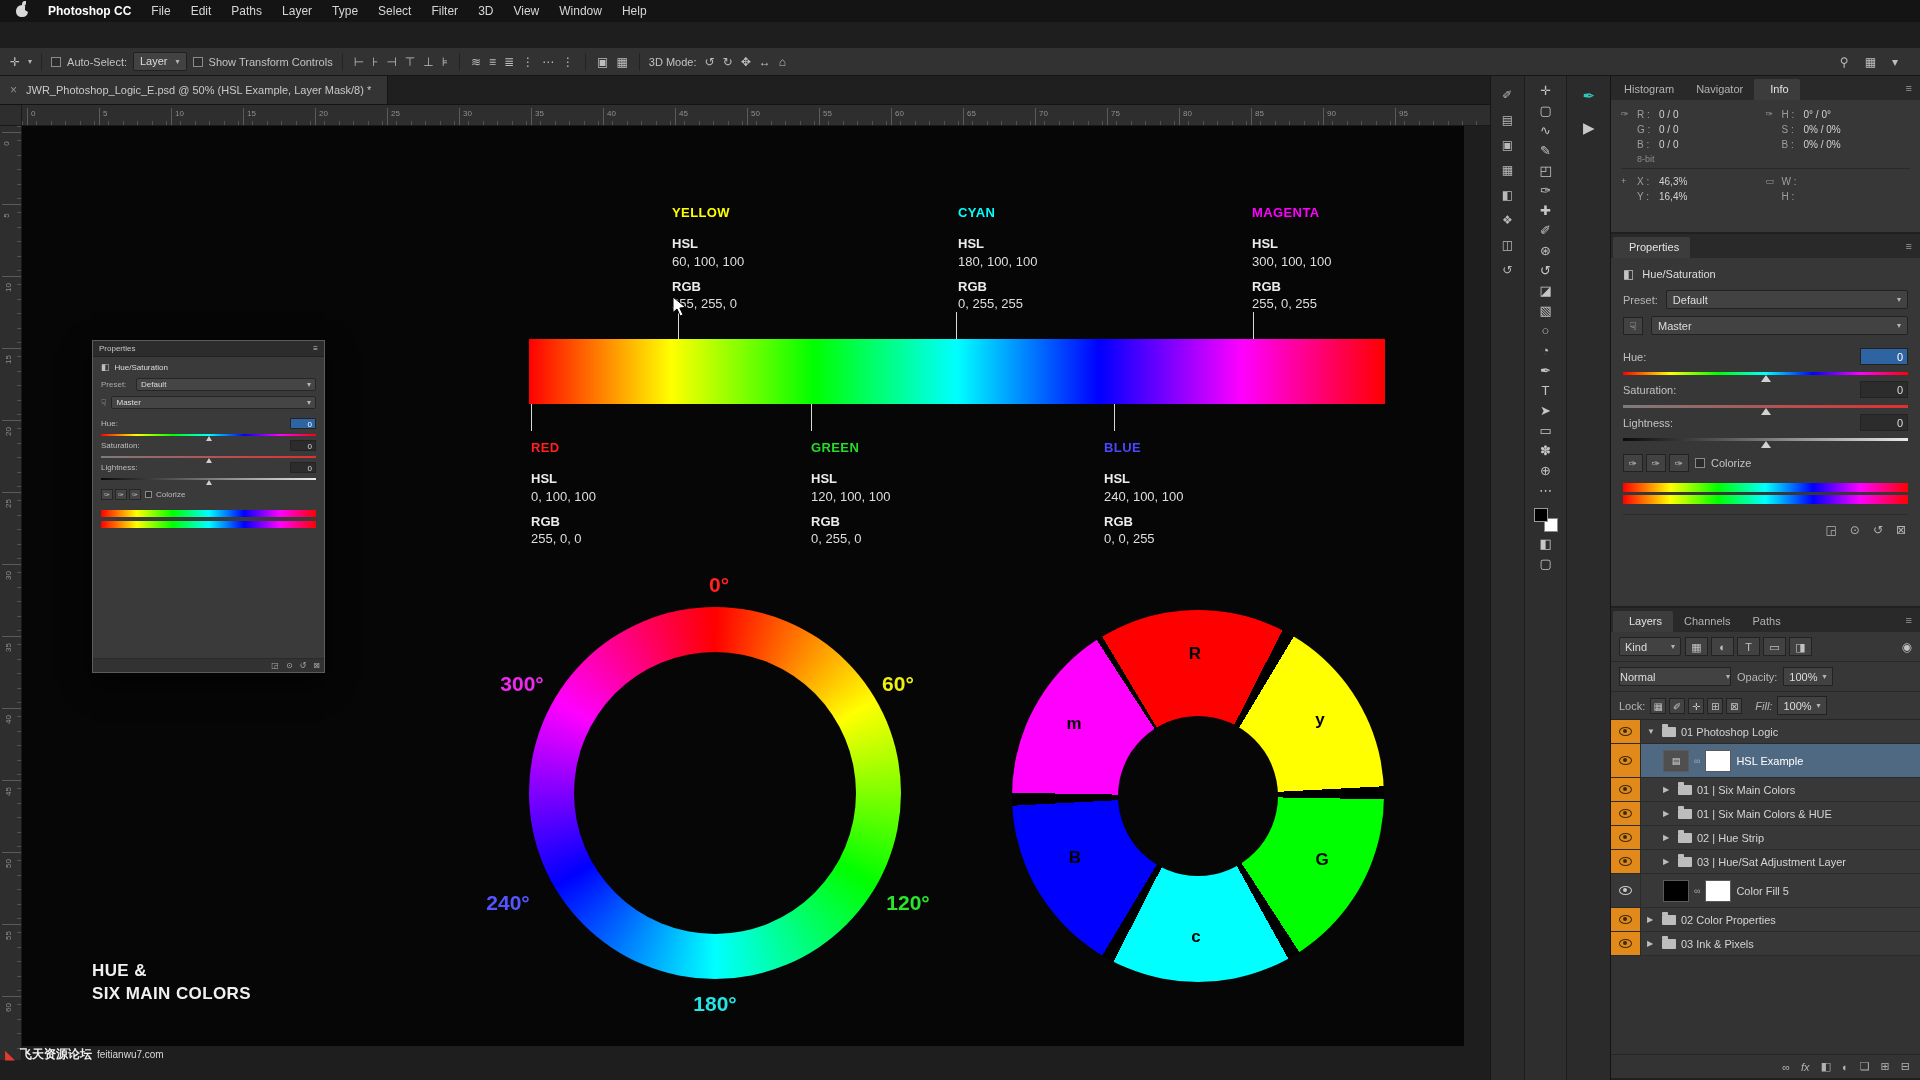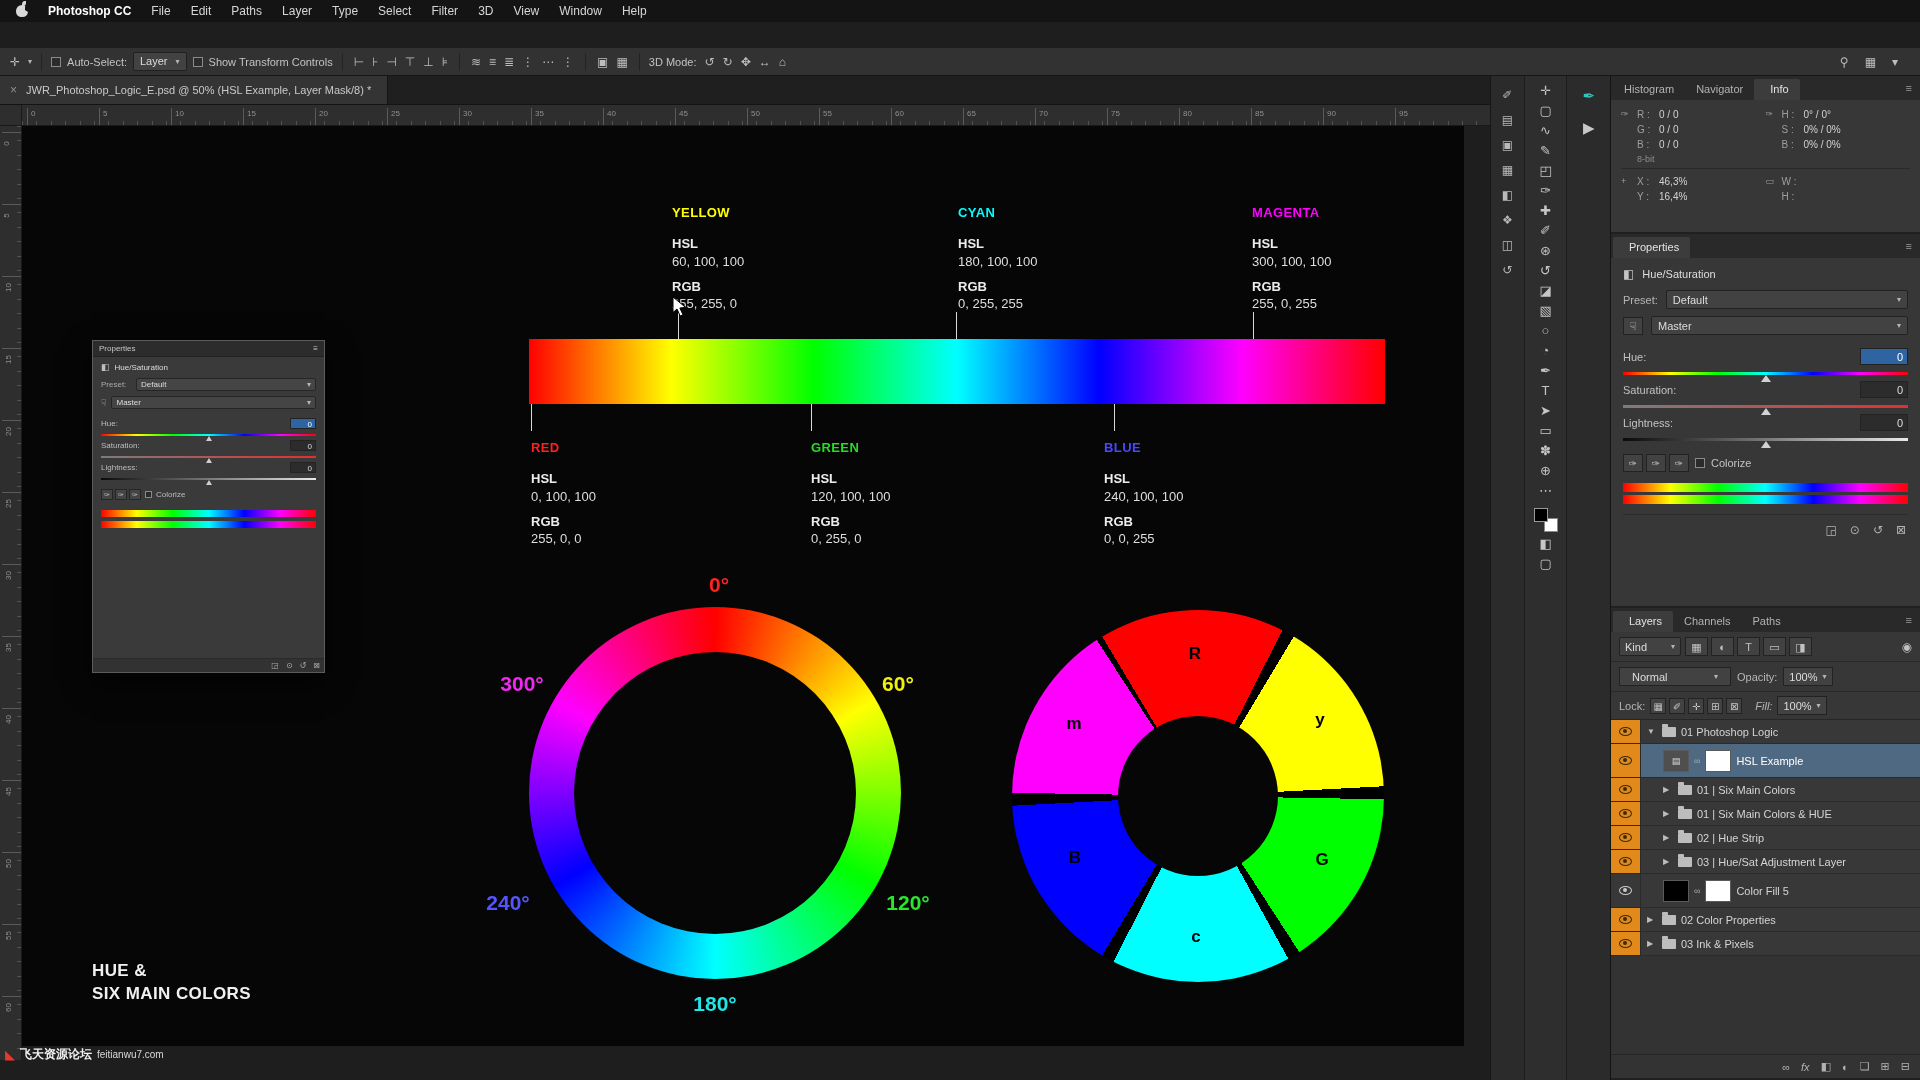--- a/index.html
+++ b/index.html
@@ -218,21 +218,21 @@
   .layers-filter{display:flex;align-items:center;gap:4px;padding:5px 8px;background:#373737;
     border-bottom:1px solid #2a2a2a;flex:0 0 auto;}
   .kind-select{width:62px;background:#424242;border:1px solid #222;border-radius:2px;height:19px;
     display:flex;align-items:center;justify-content:space-between;padding:0 5px;color:#ddd;}
   .lf-ico{width:23px;height:19px;background:#424242;border:1px solid #222;text-align:center;
     line-height:18px;font-size:11px;color:#c2c2c2;}
   .lf-toggle{margin-left:auto;color:#c2c2c2;font-size:12px;}
   .layers-blend{display:flex;align-items:center;gap:6px;padding:5px 8px;background:#373737;
     border-bottom:1px solid #2a2a2a;flex:0 0 auto;color:#b6b6b6;}
   .blend-select{width:112px;background:#424242;border:1px solid #222;height:19px;display:flex;
-    align-items:center;justify-content:space-between;padding:0 12px;color:#ddd;}
+    align-items:center;justify-content:space-between;padding:0 0;color:#ddd;}
   .mini-select{background:#424242;border:1px solid #222;height:19px;display:inline-flex;
     align-items:center;gap:5px;padding:0 5px;color:#ddd;}
   .layers-lock{display:flex;align-items:center;gap:5px;padding:4px 8px;background:#373737;
     border-bottom:1px solid #262626;flex:0 0 auto;color:#b6b6b6;}
   .lock-ico{width:16px;height:16px;text-align:center;line-height:15px;font-size:10px;color:#c2c2c2;
     background:#424242;border:1px solid #222;}
   .layer-rows{flex:1;background:#333;overflow:hidden;}
   .lrow{display:flex;align-items:stretch;height:24px;border-bottom:1px solid #2b2b2b;background:#383838;}
   .lrow.tall{height:34px;}
   .eyecell{width:30px;display:flex;align-items:center;justify-content:center;

